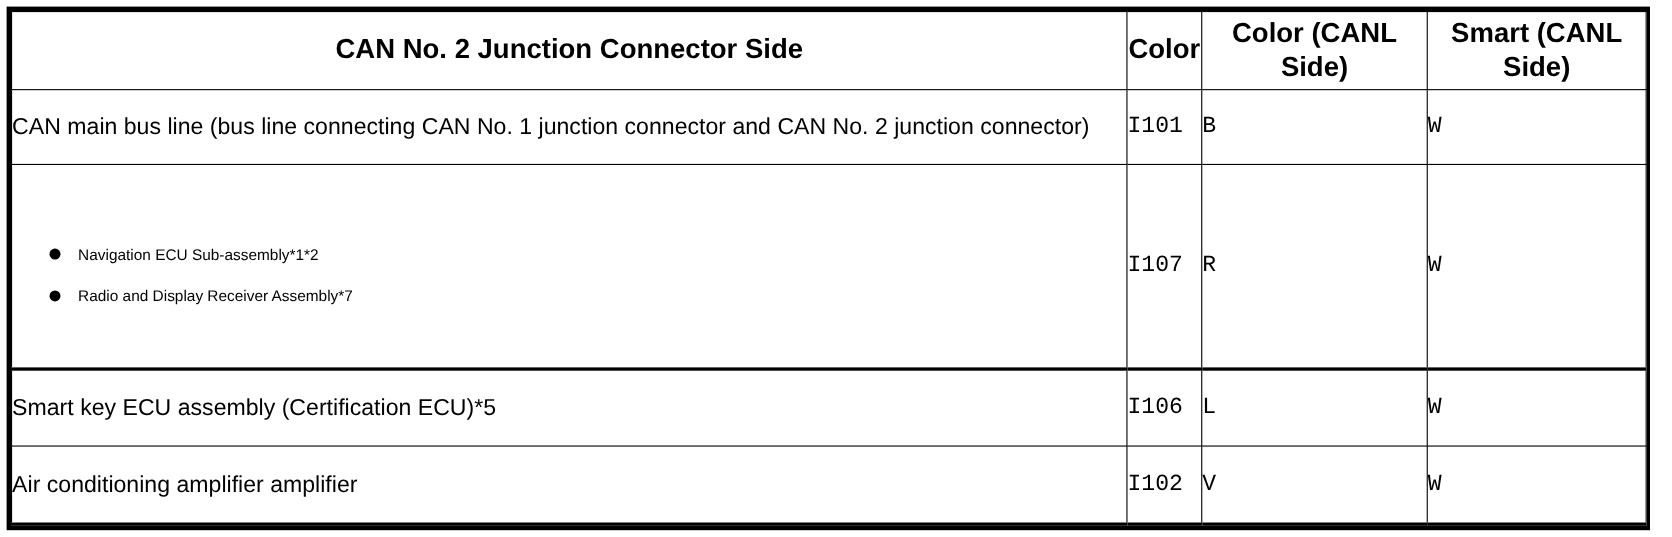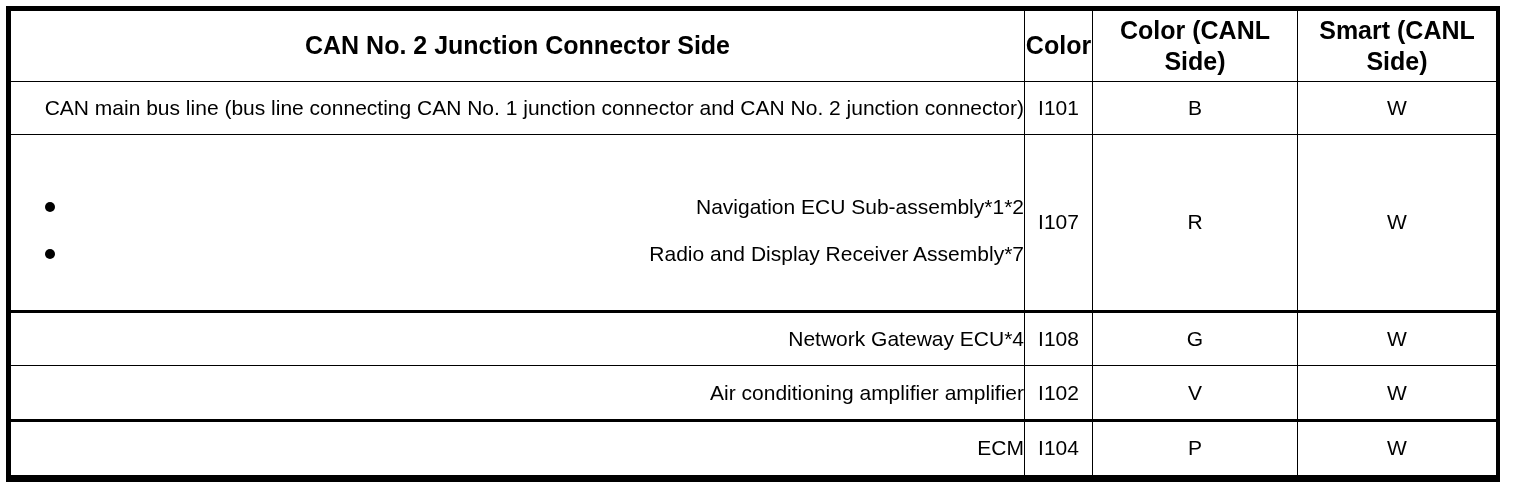--- a/index.html
+++ b/index.html
@@ -60,40 +60,41 @@
   thead th.h-desc { height: 70px; }
 
   
   tbody td {
     font-size: 21px;
     font-weight: normal;
     line-height: 1.32;
   }
 
   td.desc {
-    text-align: right;
+    text-align: left;
     padding: 3px 8px 3px 9px;
   }
   td.code,
   td.canh,
   td.canl {
-    text-align: center;
+    text-align: left;
+    font-family: Liberation Mono, monospace;
   }
   tr.sep-strong-below > td { border-bottom-width: 3px; }
 
   
   ul.bullets {
     margin: 0;
     padding: 0 0 0 34px;
     list-style: none;
   }
   ul.bullets li {
     position: relative;
     padding: 2px 0 2px 26px;
-    font-size: 21px;
+    font-size: 14px;
     line-height: 1.3;
     margin-top: 16px;
   }
   ul.bullets li .bullet-dot {
     position: absolute;
     left: 0;
     top: 50%;
     transform: translateY(-50%);
     width: 10px;
     height: 10px;
@@ -143,39 +144,33 @@
               <span class="bullet-dot"></span>
               <span>Radio and Display Receiver Assembly*7</span>
             </li>
           </ul>
         </td>
         <td class="code nowrap-code">I107</td>
         <td class="canh">R</td>
         <td class="canl">W</td>
       </tr>
 
+
       <tr>
-        <td class="desc">Network Gateway ECU*4</td>
-        <td class="code nowrap-code">I108</td>
-        <td class="canh">G</td>
+        <td class="desc">Smart key ECU assembly (Certification ECU)*5</td>
+        <td class="code nowrap-code">I106</td>
+        <td class="canh">L</td>
         <td class="canl">W</td>
       </tr>
-
 
 
       <tr class="sep-strong-below">
         <td class="desc">Air conditioning amplifier amplifier</td>
         <td class="code nowrap-code">I102</td>
         <td class="canh">V</td>
         <td class="canl">W</td>
       </tr>
 
-      <tr class="sep-strong-below">
-        <td class="desc">ECM</td>
-        <td class="code nowrap-code">I104</td>
-        <td class="canh">P</td>
-        <td class="canl">W</td>
-      </tr>
 
 
     </tbody>
   </table>
 </div>
 
 </body></html>

